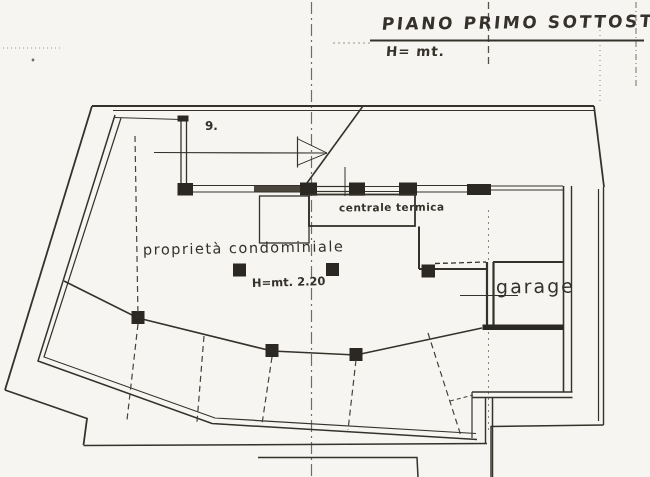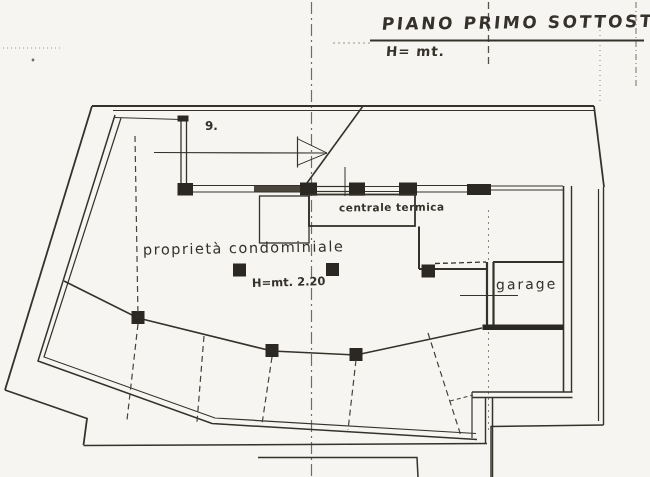--- a/index.html
+++ b/index.html
@@ -42,21 +42,21 @@
     letter-spacing:1.5px;
     font-weight:500;
     transform:rotate(-1deg);
   }
   .height-note{
     font-size:11.5px;
     font-weight:600;
     transform:rotate(-1.5deg);
   }
   .garage{
-    font-size:14px;
+    font-size:19px;
     letter-spacing:2px;
     font-weight:500;
     transform:rotate(-0.8deg);
   }
 </style>
 </head>
 <body>
 
 <div id="page">
 

